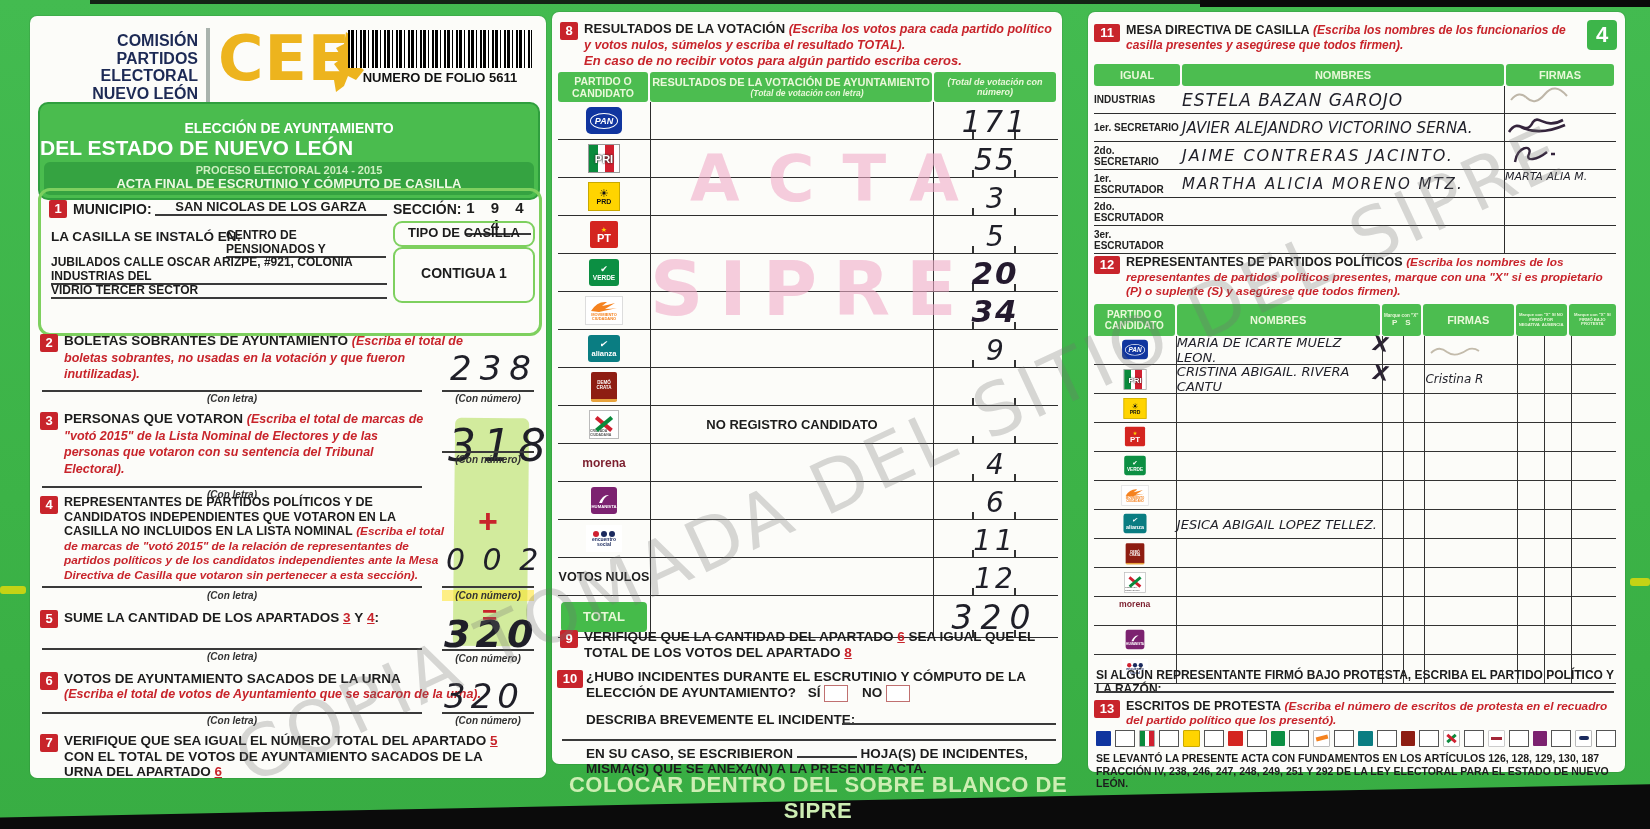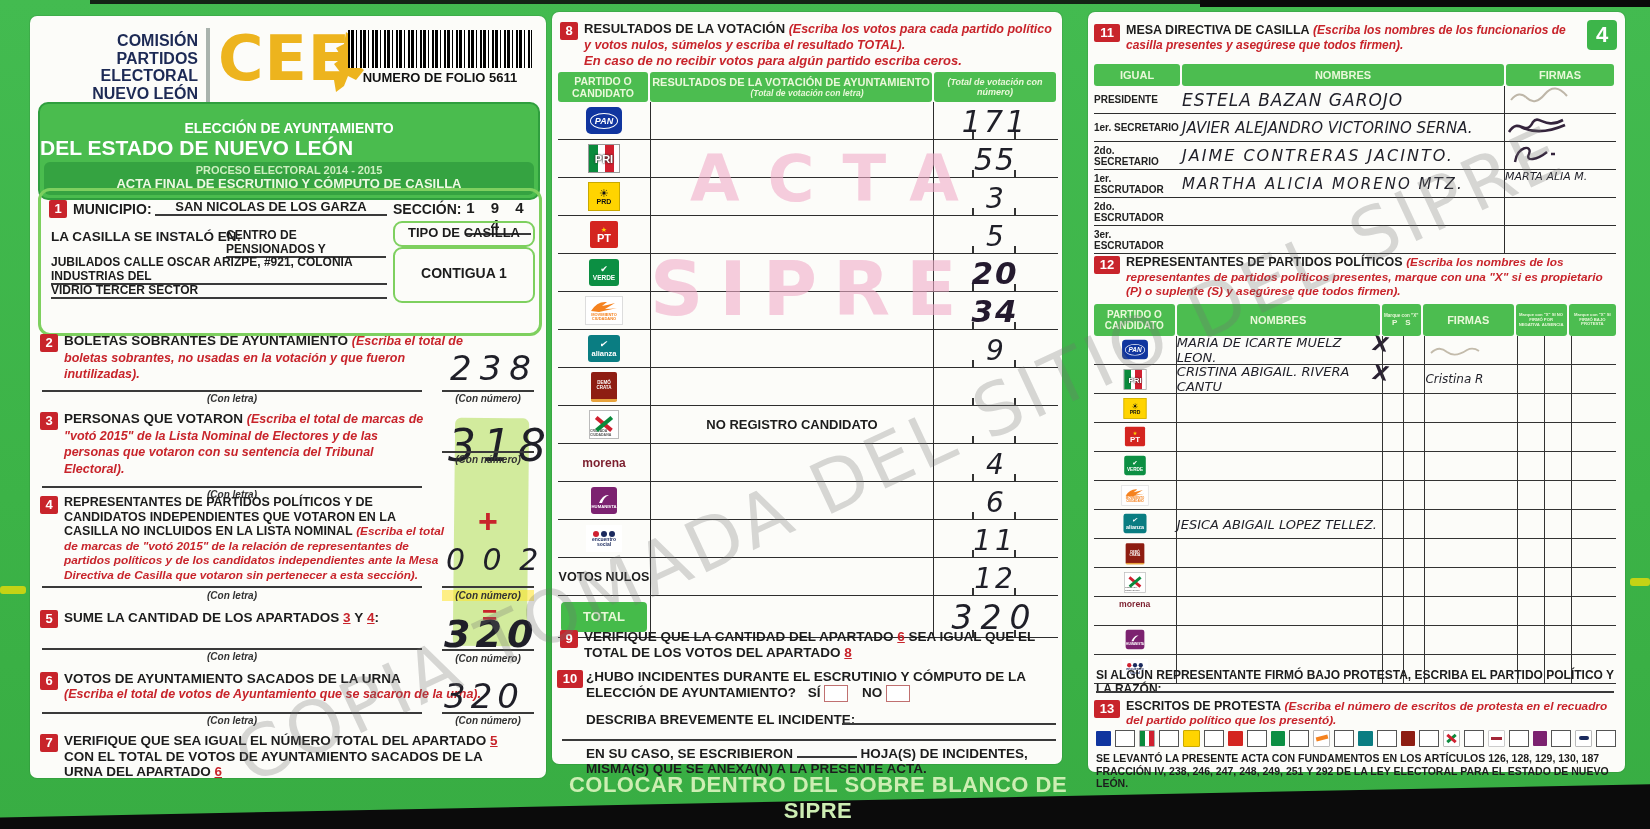--- a/index.html
+++ b/index.html
@@ -465,21 +465,21 @@
     </div>
     <div class="abs" style="left:499px;top:8px;width:30px;height:30px;background:#3db54a;border-radius:4px;color:#fff;font-weight:800;font-size:22px;display:flex;align-items:center;justify-content:center;">4</div>
 
     <div class="abs" style="left:6px;top:52px;width:522px;">
       <div style="display:flex;gap:2px;height:22px;">
         <div class="gh" style="width:86px;font-size:11px;">IGUAL</div>
         <div class="gh" style="width:322px;font-size:11px;">NOMBRES</div>
         <div class="gh" style="width:108px;font-size:11px;">FIRMAS</div>
       </div>
       <div class="r11" style="height:27px;">
-        <div class="cc">PRESIDENTE</div>
+        <div class="cc">INDUSTRIAS</div>
         <div class="cn">
             <span class="hwn" style="font-size:17px;letter-spacing:1px;">ESTELA BAZAN GAROJO</span>
           </div>
         <div class="cf">
             <svg width="70" height="20" viewBox="0 0 70 20">
               <path d="M6 14 q8 -10 16 -2 t18 -4 t22 2" stroke="#beb6a8" stroke-width="2" fill="none"></path>
             </svg>
           </div>
       </div>
       <div class="r11" style="height:27px;">

